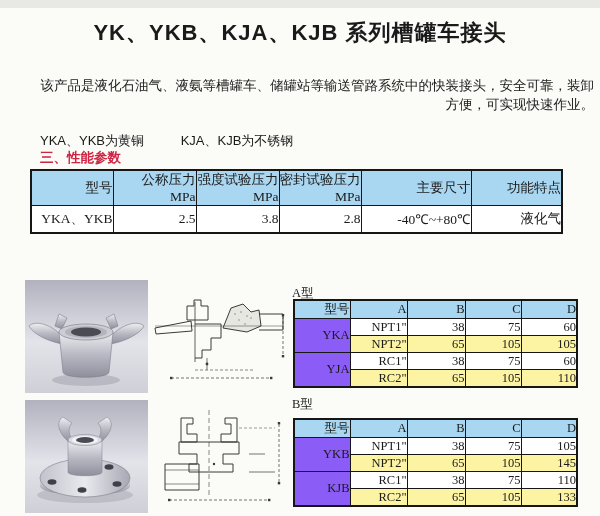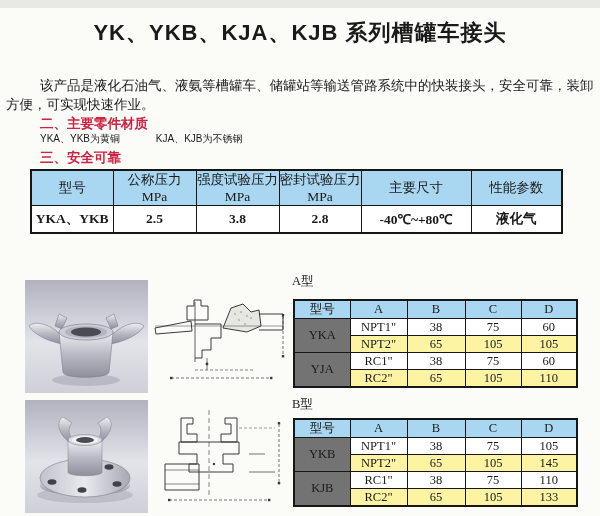--- a/index.html
+++ b/index.html
@@ -17,85 +17,84 @@
   .title{
     position:absolute;top:10px;left:0;width:100%;margin:0;
     text-align:center;font-size:22px;font-weight:bold;letter-spacing:1px;
   }
   .sec-h{
     position:absolute;left:40px;margin:0;
     font-size:13.5px;font-weight:bold;color:var(--red);
   }
   .body-text{
     position:absolute;top:68px;left:6px;width:588px;margin:0;
-    font-size:13.5px;line-height:19px;text-indent:34px;
-  }
-  .mat-line{position:absolute;top:124px;left:40px;font-size:10px;}
+    font-size:13.5px;line-height:19px;text-indent:34px;text-align:right;
+  }
+  .mat-line{position:absolute;top:124px;left:40px;font-size:13px;}
   .mat2{margin-left:33px;}
 
   table{
     position:absolute;border-collapse:collapse;table-layout:fixed;
-    text-align:center;font-family:"Liberation Serif",serif;
+    text-align:right;font-family:"Liberation Serif",serif;
   }
   .perf{top:161px;left:30px;width:531px;font-size:13.5px;border:2px solid var(--border);}
   .perf th,.perf td{border:1px solid var(--border);padding:0;font-weight:normal;}
   .perf th{height:27px;background:var(--blue);}
-  .perf td{height:26px;background:#ffffff;font-weight:bold;}
+  .perf td{height:26px;background:#ffffff;}
   tr.yellow td{background:var(--yellow);}
 
   .dim{width:283px;font-size:12.5px;border:2px solid var(--border);}
   .dim th,.dim td{border:1px solid var(--border);padding:0;font-weight:normal;}
   .dim th{height:15px;background:var(--blue);}
   .dim td{height:16px;background:#ffffff;}
-  .dim td.model{background:#737373;}
+  .dim td.model{background:#8b5cf6;}
   #dimA{top:291px;left:293px;}
   #dimB{top:410px;left:293px;}
   .dim-label{
     position:absolute;left:292px;font-size:12.5px;
     font-family:"Liberation Serif",serif;
   }
   .photo{position:absolute;left:25px;}
   .drawing{position:absolute;left:150px;}
   #photoA{top:272px;} #photoB{top:392px;}
   #drawA{top:278px;}  #drawB{top:396px;}
 </style>
 </head>
 <body>
 
 <div class="page">
 
   <h1 class="title">YK、YKB、KJA、KJB 系列槽罐车接头</h1>
 
   <p class="body-text">该产品是液化石油气、液氨等槽罐车、储罐站等输送管路系统中的快装接头，安全可靠，装卸方便，可实现快速作业。</p>
 
-  <div class="sec-h" style="top:107px">二、主要零件材质</div>
   <div class="mat-line">
     <span>YKA、YKB为黄铜</span>
     <span class="mat2">KJA、KJB为不锈钢</span>
   </div>
 
-  <div class="sec-h" style="top:141px">三、安全可靠</div>
+  <div class="sec-h" style="top:141px">三、性能参数</div>
 
   <table class="perf">
     <colgroup>
       <col style="width:82px">
         <col style="width:83px">
         <col style="width:83px">
       <col style="width:82px">
         <col style="width:110px">
         <col style="width:91px">
     </colgroup>
     <tbody>
         <tr>
       <th>型号</th>
       <th>公称压力 MPa</th>
       <th>强度试验压力MPa</th>
       <th>密封试验压力MPa</th>
       <th>主要尺寸</th>
-      <th>性能参数</th>
+      <th>功能特点</th>
     </tr>
     <tr>
       <td>YKA、YKB</td>
       <td>2.5</td>
       <td>3.8</td>
       <td>2.8</td>
       <td>-40℃~+80℃</td>
       <td>液化气</td>
     </tr>
   </tbody>
@@ -151,21 +150,21 @@
     </g>
     <g fill="#3a3a3a">
       <circle cx="56" cy="78" r="1.4"></circle>
       <rect x="130.8" y="28" width="2.4" height="2.4"></rect>
         <rect x="130.8" y="69" width="2.4" height="2.4"></rect>
       <rect x="19" y="90.8" width="2.4" height="2.4"></rect>
         <rect x="119" y="90.8" width="2.4" height="2.4"></rect>
     </g>
   </svg>
 
-  <div class="dim-label" style="top:265px">A型</div>
+  <div class="dim-label" style="top:277px">A型</div>
 
   <table class="dim" id="dimA">
     <colgroup>
       <col style="width:56px">
         <col style="width:57px">
         <col style="width:58px">
       <col style="width:56px">
         <col style="width:56px">
     </colgroup>
     <tbody>

